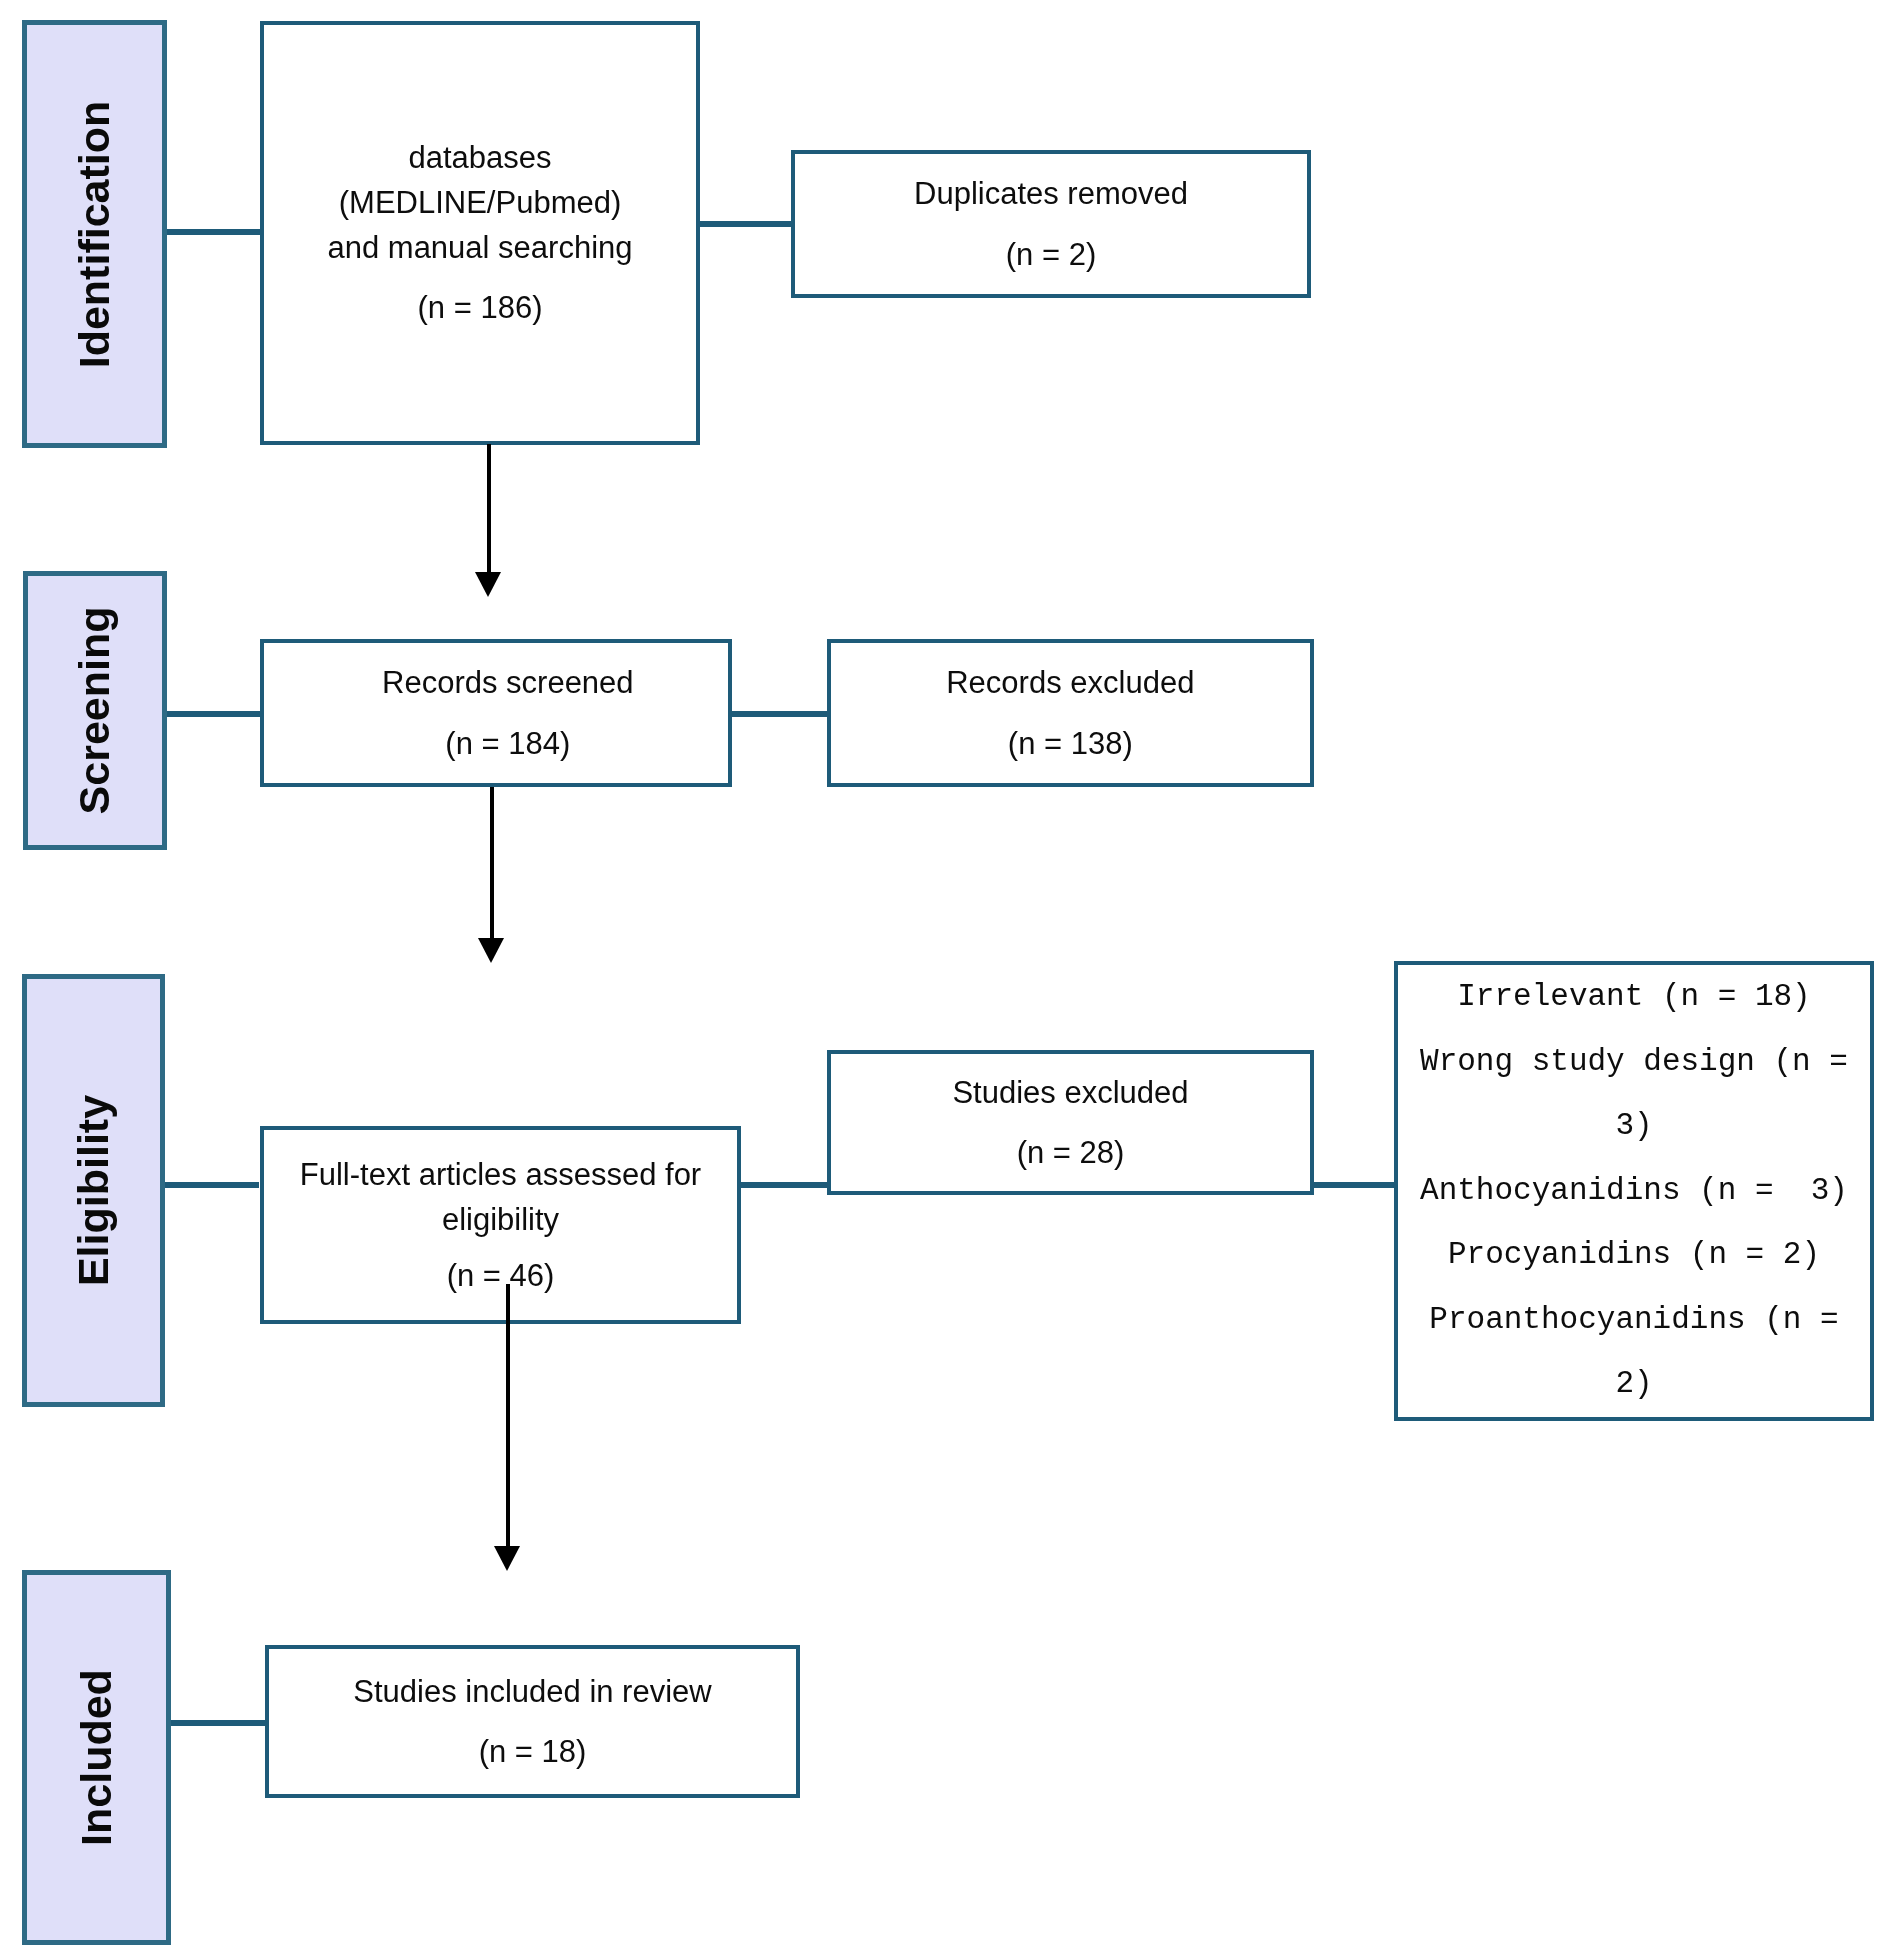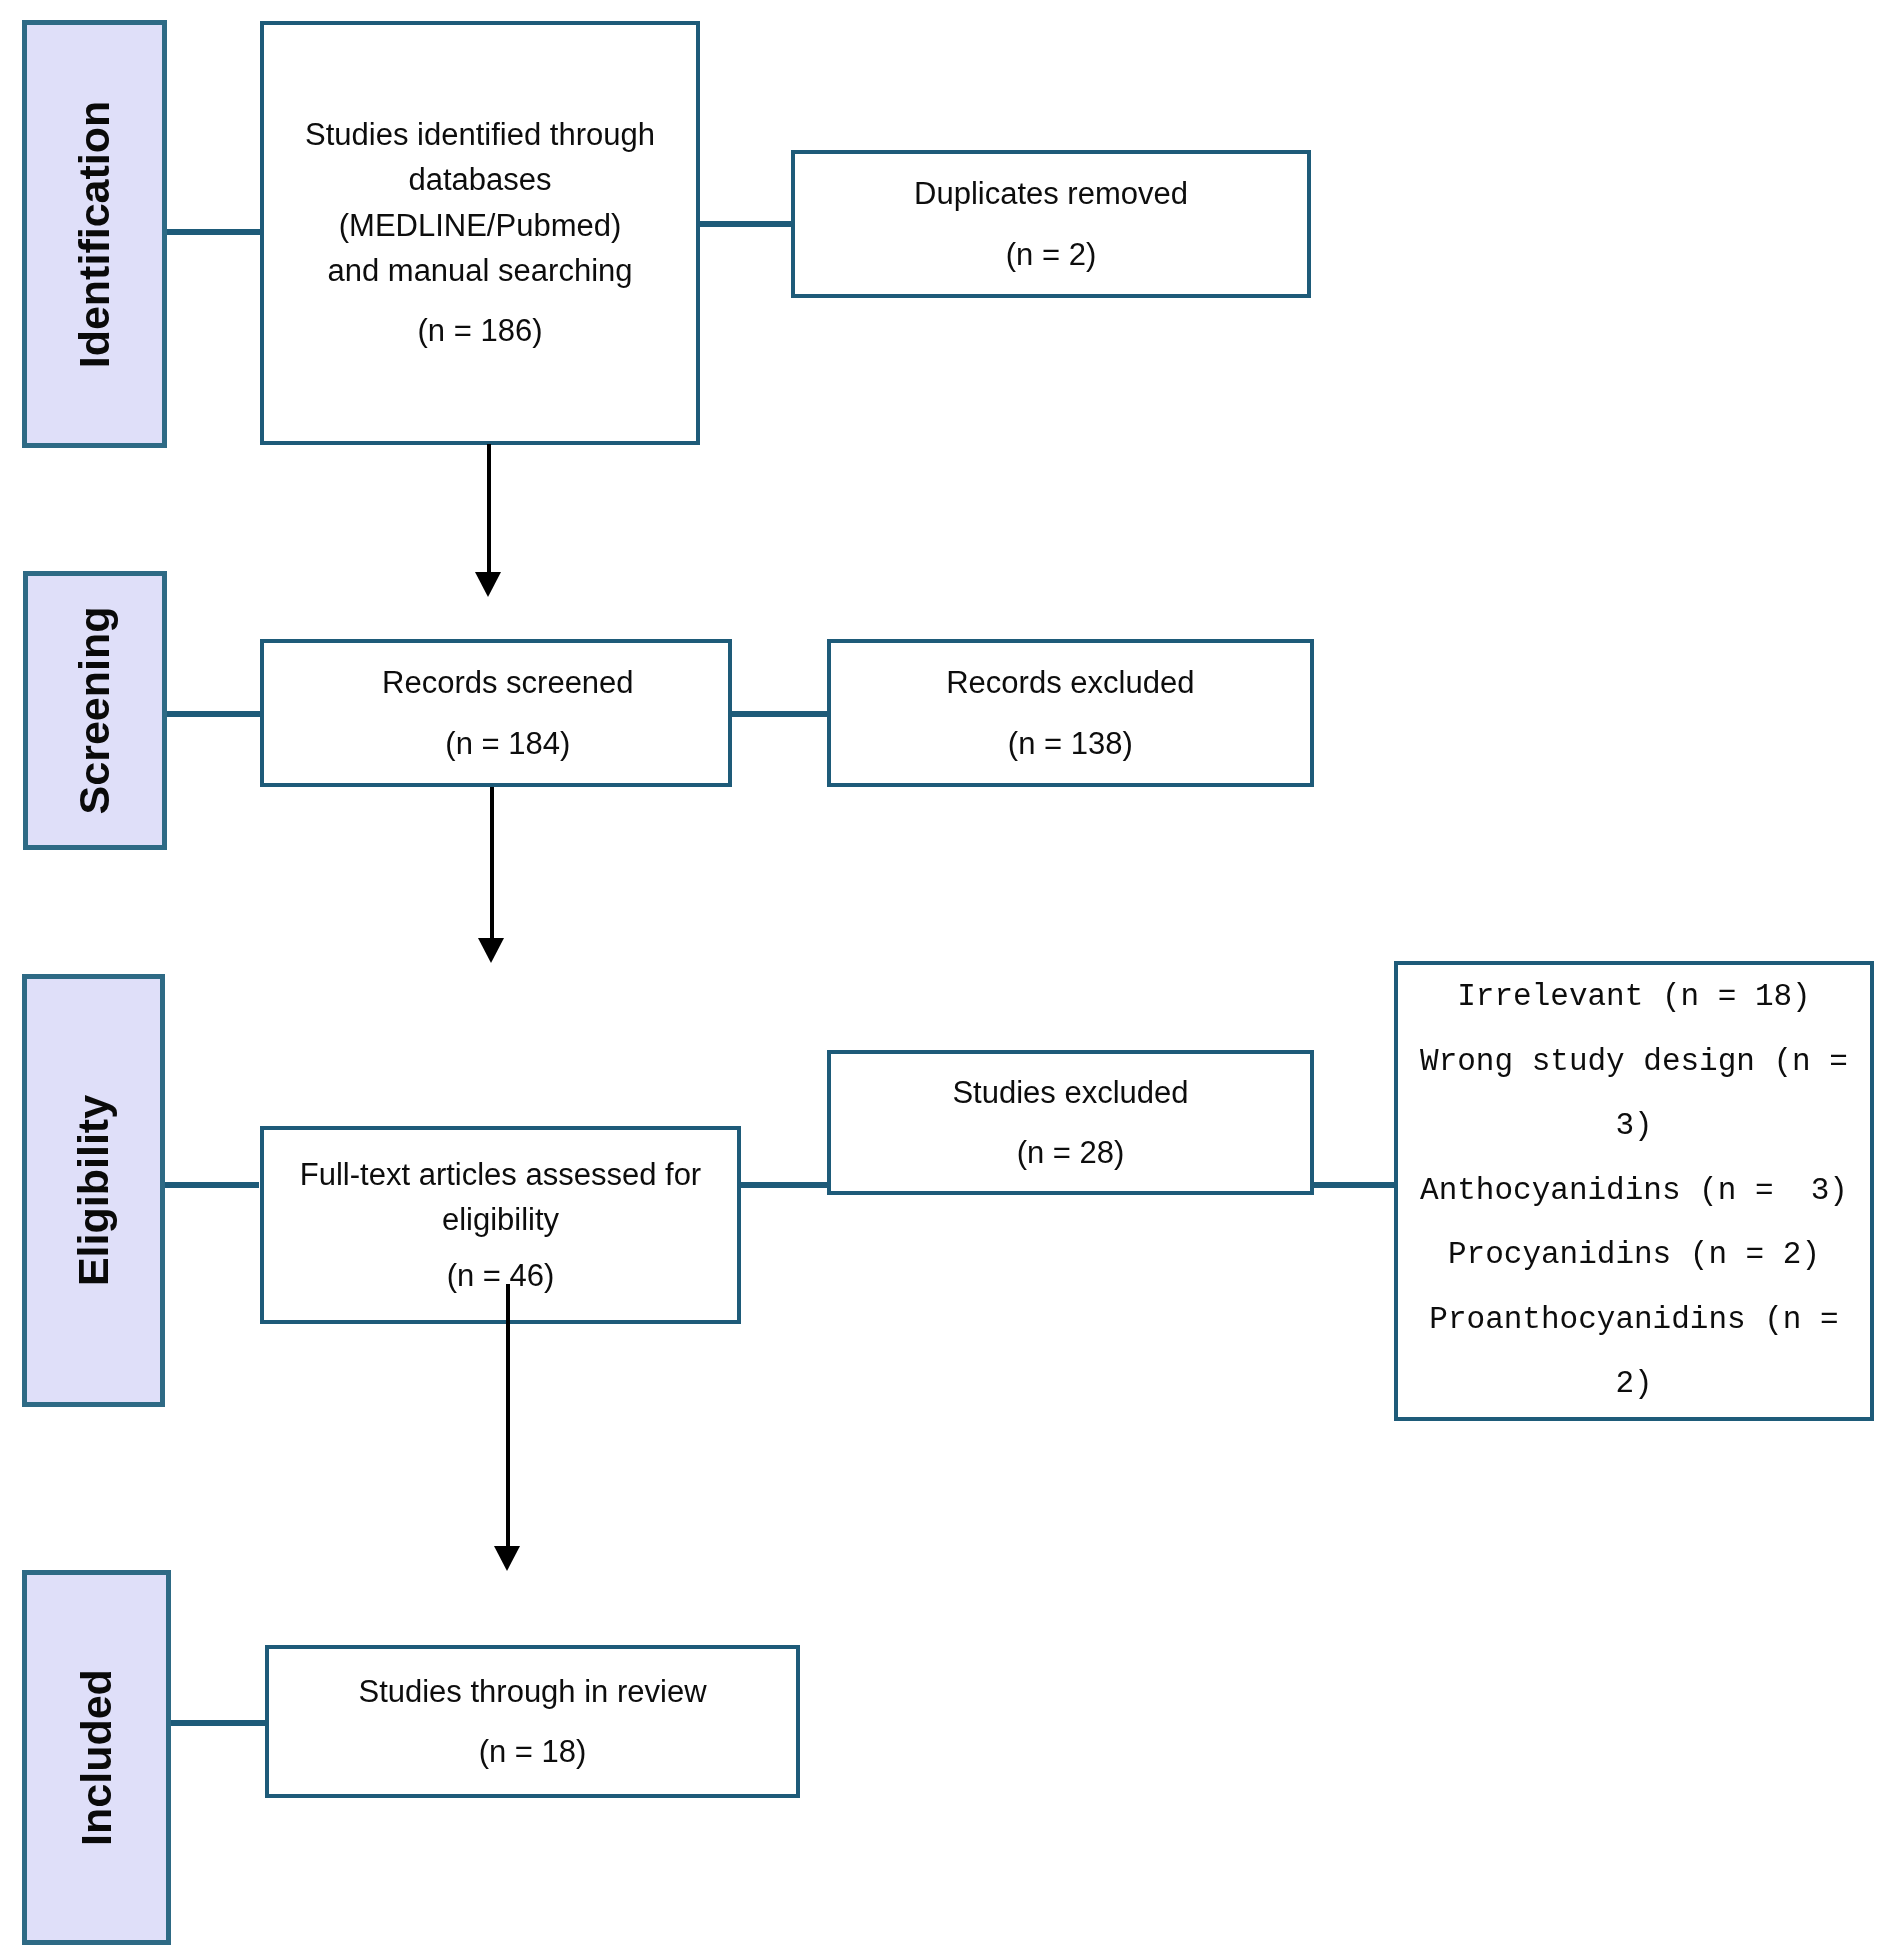--- a/index.html
+++ b/index.html
@@ -79,21 +79,20 @@
   </div>
   <div class="stage" style="left:22px; top:974px; width:143px; height:433px;">
     <span class="vtext">Eligibility</span>
   </div>
   <div class="stage" style="left:22px; top:1570px; width:149px; height:375px;">
     <span class="vtext">Included</span>
   </div>
 
   <div class="fbox" style="left:260px; top:20.7px; width:440px; height:424px;">
     <div>
-      <div class="line">Studies identified through</div>
       <div class="line">databases (MEDLINE/Pubmed)</div>
       <div class="line">and manual searching</div>
     </div>
     <div class="count">(n = 186)</div>
   </div>
 
   <div class="fbox" style="left:791px; top:150px; width:520px; height:148px;">
     <div class="line">Duplicates removed</div>
     <div class="count">(n = 2)</div>
   </div>
@@ -125,21 +124,21 @@
     <div>
       <div class="line">Irrelevant (n = 18)</div>
       <div class="line">Wrong study design (n = 3)</div>
       <div class="line">Anthocyanidins (n =  3)</div>
       <div class="line">Procyanidins (n = 2)</div>
       <div class="line">Proanthocyanidins (n = 2)</div>
     </div>
   </div>
 
   <div class="fbox" style="left:265px; top:1645px; width:535px; height:153px;">
-    <div class="line">Studies through in review</div>
+    <div class="line">Studies included in review</div>
     <div class="count">(n = 18)</div>
   </div>
 
   <div class="connector" style="left:167px; top:229px; width:93px;"></div>
   <div class="connector" style="left:697px; top:221px; width:96px;"></div>
   <div class="connector" style="left:167px; top:711px; width:93px;"></div>
   <div class="connector" style="left:729px; top:711px; width:101px;"></div>
   <div class="connector" style="left:165px; top:1182px; width:94px;"></div>
   <div class="connector" style="left:738px; top:1182px; width:92px;"></div>
   <div class="connector" style="left:1311px; top:1182px; width:85px;"></div>

